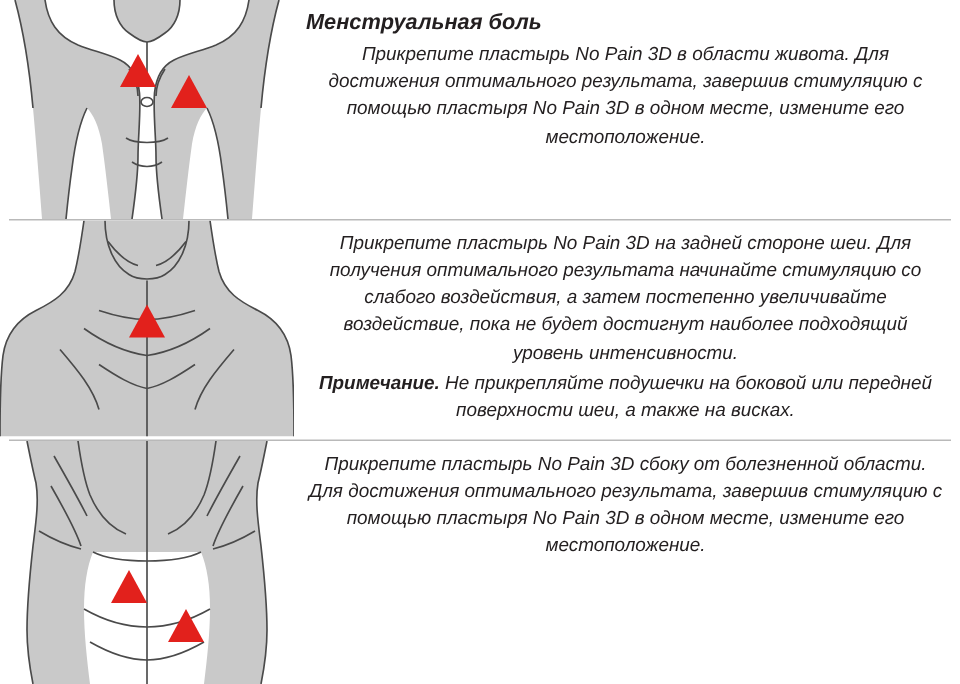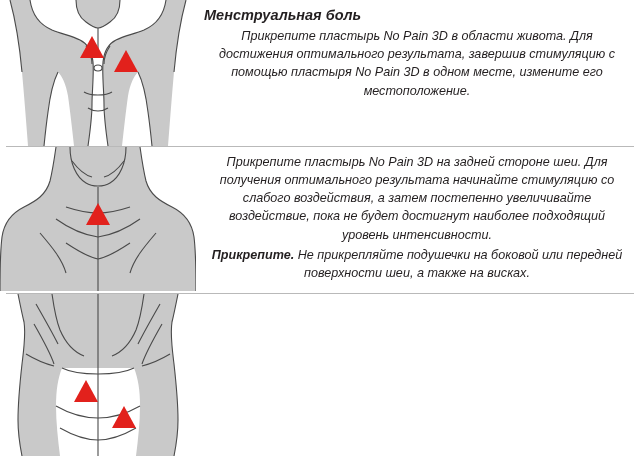--- a/index.html
+++ b/index.html
@@ -131,21 +131,21 @@
           <path d="M66 96 C78 104 88 110 98 112"></path>
           <path d="M130 96 C118 104 108 110 98 112"></path>
         </g>
         <g fill="#e2211c">
           <polygon points="98,56 110,78 86,78"></polygon>
         </g>
       </svg>
     </div>
     <div class="text">
       <p class="body">Прикрепите пластырь No Pain 3D на задней стороне шеи. Для получения оптимального результата начинайте стимуляцию со слабого воздействия, а затем постепенно увеличивайте воздействие, пока не будет достигнут наиболее подходящий уровень интенсивности.</p>
-      <p class="body"><span class="note-label">Прикрепите.</span><span> Не прикрепляйте подушечки на боковой или передней поверхности шеи, а также на висках.</span></p>
+      <p class="body"><span class="note-label">Примечание.</span><span> Не прикрепляйте подушечки на боковой или передней поверхности шеи, а также на висках.</span></p>
     </div>
   </div>
 
   <div class="divider"></div>
 
   <div class="section sec-3">
     <div class="figure">
       <svg width="196" height="162" viewBox="0 0 196 162" xmlns="http://www.w3.org/2000/svg" aria-hidden="true">
         <g>
           <path d="M18 0 C20 10 22 20 24 28 C26 40 24 54 22 70 C20 88 18 108 18 126 C18 140 20 152 22 162 L60 162 C58 146 56 128 56 112 C56 96 58 84 62 74 L98 74 L134 74 C138 84 140 96 140 112 C140 128 138 146 136 162 L174 162 C176 152 178 140 178 126 C178 108 176 88 174 70 C172 54 170 40 172 28 C174 20 176 10 178 0 Z" fill="#c9c9c9"></path>
@@ -166,16 +166,17 @@
           <path d="M26 60 C36 66 46 70 54 72"></path>
           <path d="M170 60 C160 66 150 70 142 72"></path>
         </g>
         <g fill="#e2211c">
           <polygon points="86,86 98,108 74,108"></polygon>
           <polygon name="marker-2" points="124,112 136,134 112,134"></polygon>
         </g>
       </svg>
     </div>
     <div class="text">
+      <p class="body">Прикрепите пластырь No Pain 3D сбоку от болезненной области. Для достижения оптимального результата, завершив стимуляцию с помощью пластыря No Pain 3D в одном месте, измените его местоположение.</p>
     </div>
   </div>
 
 </div>
 
 </body></html>

